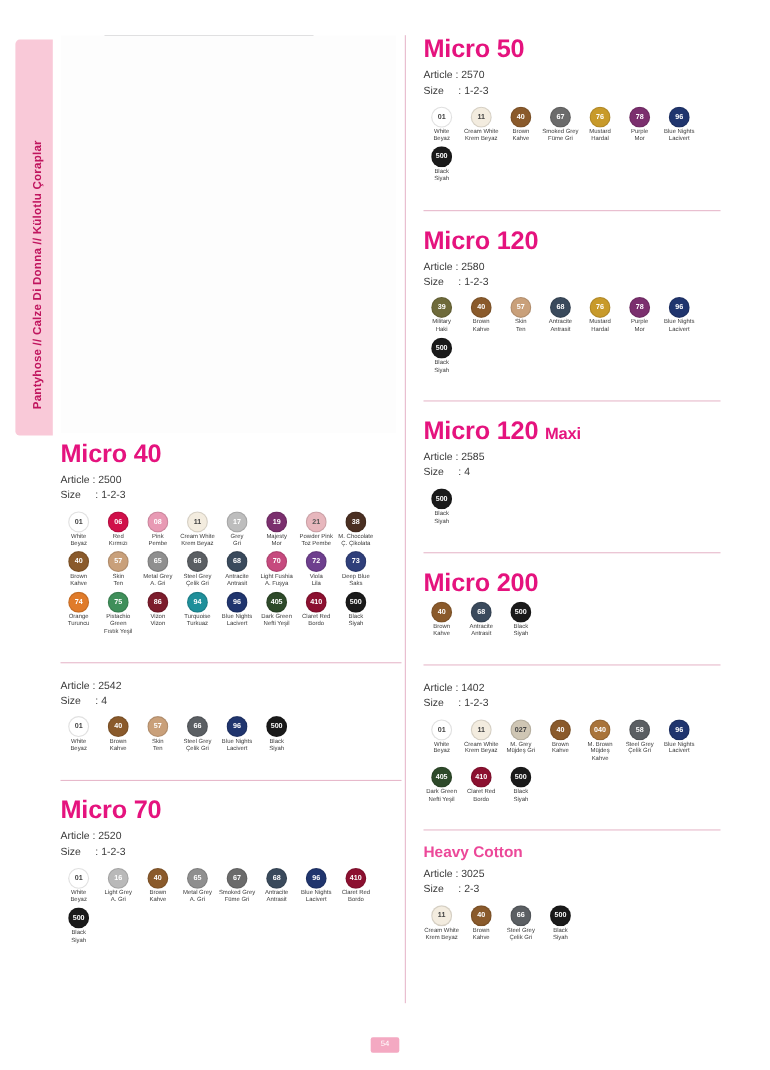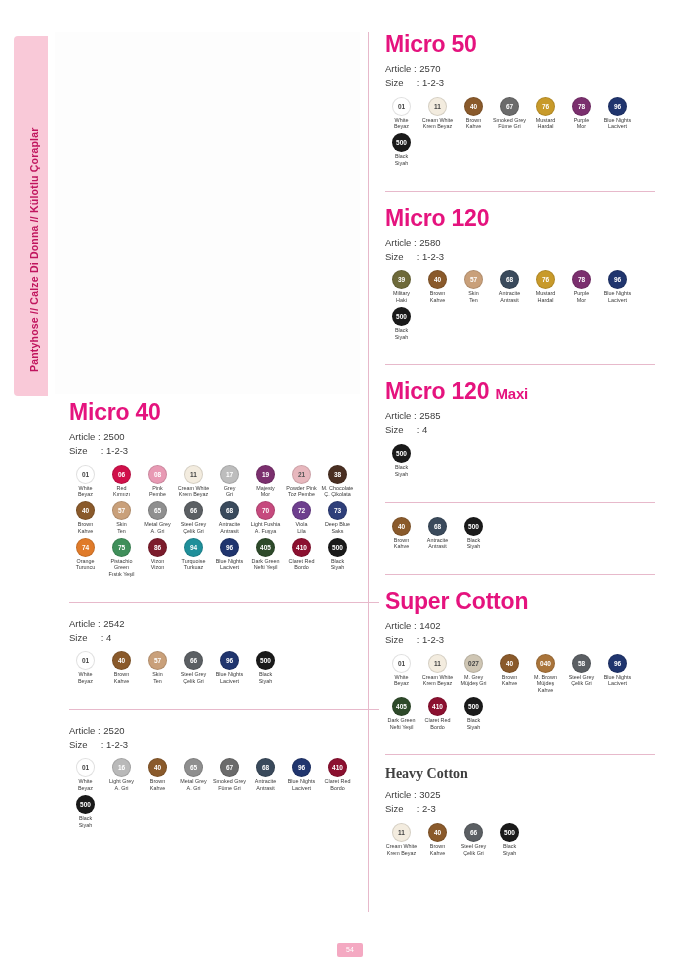--- a/index.html
+++ b/index.html
@@ -27,34 +27,34 @@
   .edge{
     position:absolute;left:0;top:0;width:10px;height:973px;background:#ffffff;
   }
   
   .photo{
     position:absolute;left:55px;top:32px;width:305px;height:362px;
     overflow:hidden;background:#ffffff;
   }
   .photo .bg{position:absolute;inset:0;background:#fdfdfd;}
   
-  .col-left{position:absolute;left:69px;top:400px;width:310px;}
+  .col-left{position:absolute;left:55px;top:400px;width:310px;}
   .col-right{position:absolute;left:385px;top:32px;width:270px;}
   .vdiv{
     position:absolute;left:368px;top:32px;width:1px;height:880px;
     background:#e7b9cb;
   }
   .block{position:relative;padding-bottom:10px;}
   .hdiv{height:1px;background:#e7b9cb;margin:14px 0 14px 0;}
   .title{
     color:#e5137e;font-size:23px;font-weight:bold;letter-spacing:-.2px;
     margin:0 0 6px 0;line-height:1.05;
   }
   .title .maxi{font-size:15px;color:#e5137e;font-weight:bold;}
-  .subtitle{color:#404040;font-size:14px;font-weight:bold;margin:-3px 0 6px 0;font-family:Liberation Serif, serif;}
+  .subtitle{color:#ec4899;font-size:14px;font-weight:bold;margin:-3px 0 6px 0;}
   .meta{font-size:9.5px;color:#3a3a3a;line-height:1.45;margin-bottom:7px;}
   .meta .row{white-space:pre;}
   .swatches{display:flex;flex-wrap:wrap;gap:3px 3px;max-width:300px;}
   .sw{width:33px;text-align:center;}
   .dot{
     width:17px;height:17px;border-radius:50%;margin:0 auto 1px auto;
     color:#fff;font-size:6.5px;font-weight:bold;line-height:17px;text-align:center;
     border:1px solid rgba(0,0,0,.12);
   }
   .nm{font-size:5.4px;line-height:1.25;color:#3a3a3a;}
@@ -320,20 +320,24 @@
             <span class="tr">Black</span>
             <span class="tr">Siyah</span>
           </div>
         </div>
       </div>
   </div>
 
   <div class="hdiv"></div>
 
   <div class="block">
+    <div class="title">
+      <span>Micro 70</span>
+      <span class="maxi"></span>
+    </div>
     <div class="meta">
       <span class="row">Article : 2520</span><br>
       <span class="row">Size     : 1-2-3</span>
     </div>
     <div class="swatches">
         <div class="sw">
           <div class="dot" style="background: rgb(255, 255, 255); color: rgb(68, 68, 68);">01</div>
           <div class="nm">
             <span class="tr">White</span>
             <span class="tr">Beyaz</span>
@@ -560,20 +564,24 @@
             <span class="tr">Black</span>
             <span class="tr">Siyah</span>
           </div>
         </div>
       </div>
   </div>
 
   <div class="hdiv"></div>
 
   <div class="block">
+    <div class="title">
+      <span>Micro 200</span>
+      <span class="maxi"></span>
+    </div>
     <div class="swatches">
         <div class="sw">
           <div class="dot" style="background: rgb(138, 90, 43); color: rgb(255, 255, 255);">40</div>
           <div class="nm">
             <span class="tr">Brown</span>
             <span class="tr">Kahve</span>
           </div>
         </div>
         <div class="sw">
           <div class="dot" style="background: rgb(58, 74, 92); color: rgb(255, 255, 255);">68</div>
@@ -588,24 +596,20 @@
             <span class="tr">Black</span>
             <span class="tr">Siyah</span>
           </div>
         </div>
       </div>
   </div>
 
   <div class="hdiv"></div>
 
   <div class="block">
-    <div class="title">
-      <span>Super Cotton</span>
-      <span class="maxi"></span>
-    </div>
     <div class="meta">
       <span class="row">Article : 1402</span><br>
       <span class="row">Size     : 1-2-3</span>
     </div>
     <div class="swatches">
         <div class="sw">
           <div class="dot" style="background: rgb(255, 255, 255); color: rgb(68, 68, 68);">01</div>
           <div class="nm">
             <span class="tr">White</span>
             <span class="tr">Beyaz</span>

